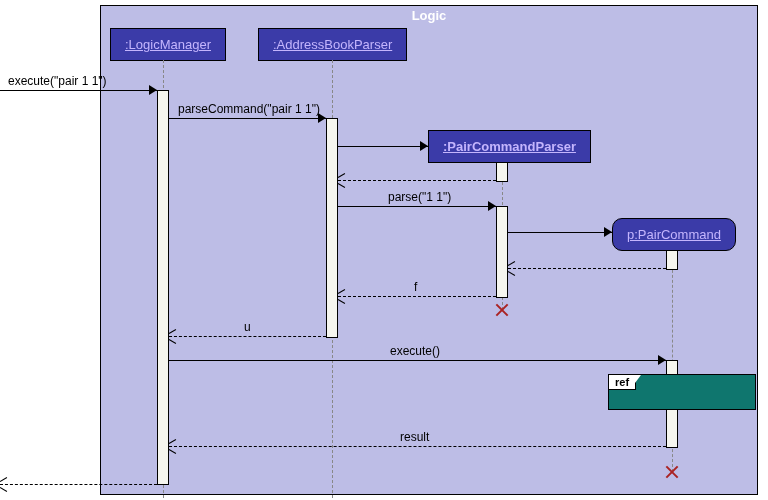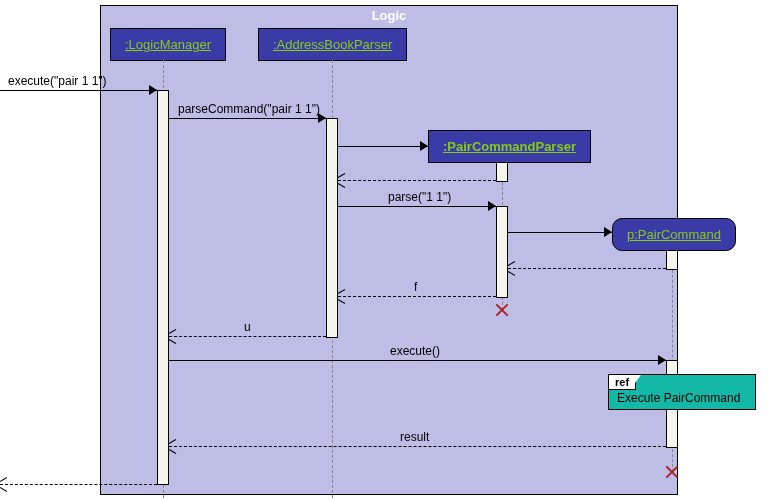--- a/index.html
+++ b/index.html
@@ -1,44 +1,44 @@
 <!DOCTYPE html>
 <html><head>
 <meta charset="utf-8">
 <style>
   * { box-sizing: border-box; margin: 0; padding: 0; }
   body { width: 768px; height: 500px; background: #fff; font-family: Arial, sans-serif; font-size: 12px; position: relative; }
   .frame { position: absolute; border: 1px solid #000; background: #bdbde6; }
   .frame-label { position: absolute; top: 0; left: 50%; transform: translateX(-50%); font-weight: bold; color: #fff; font-size: 13px; padding: 2px 6px; }
-  .lifeline-box { position: absolute; background: #3b3ba8; color: #84cc16; padding: 8px 14px; border: 1px solid #000; text-align: center; font-size: 13px; white-space: nowrap; }
+  .lifeline-box { position: absolute; background: #3b3ba8; color: #c4b5fd; padding: 8px 14px; border: 1px solid #000; text-align: center; font-size: 13px; white-space: nowrap; }
   .lifeline-box span { text-decoration: underline; }
   .lifeline { position: absolute; border-left: 1px dashed #888; width: 0; }
   .activation { position: absolute; background: #f5f5ee; border: 1px solid #000; width: 12px; }
   .msg-label { position: absolute; font-size: 12px; color: #000; white-space: nowrap; }
   .arrow { position: absolute; height: 0; }
   .arrow-solid { border-top: 1px solid #000; }
   .arrow-dash { border-top: 1px dashed #000; }
   .arrowhead { position: absolute; width: 0; height: 0; }
   .ah-right-solid { border-top: 5px solid transparent; border-bottom: 5px solid transparent; border-left: 8px solid #000; }
   .ah-left-open::before, .ah-left-open::after { content:''; position:absolute; left:0; width:8px; height:1px; background:#000; }
   .ah-left-open::before { transform: rotate(-30deg); transform-origin: left; top:-3px; }
   .ah-left-open::after { transform: rotate(30deg); transform-origin: left; top:3px; }
   .destroy { position: absolute; width: 16px; height: 16px; }
   .destroy::before, .destroy::after { content:''; position:absolute; left:50%; top:0; width:2px; height:100%; background:#a22; }
   .destroy::before { transform: translateX(-50%) rotate(45deg); }
   .destroy::after { transform: translateX(-50%) rotate(-45deg); }
-  .ref-box { position: absolute; background: #14b8a6; border: 1px solid #000; }
+  .ref-box { position: absolute; background: #0f766e; border: 1px solid #000; }
   .ref-tab { position: absolute; top:0; left:0; background:#fff; border:1px solid #000; border-top:none; border-left:none; padding:1px 6px; font-weight:bold; font-size:11px; }
   .ref-tab::after { content:''; position:absolute; right:-6px; top:0; width:0; height:0; border-top:8px solid #fff; border-right:6px solid transparent;}
   .ref-content { position:absolute; bottom:4px; left:8px; font-size:12px; }
 </style>
 </head>
 <body>
 
-<div class="frame" style="left:100px; top:5px; width:578px; height:490px;">
+<div class="frame" style="left:100px; top:5px; width:658px; height:490px;">
   <div class="frame-label">Logic</div>
 </div>
 
 <div class="lifeline-box" style="left:110px; top:28px;"><span>:LogicManager</span></div>
 <div class="lifeline-box" style="left:258px; top:28px;"><span>:AddressBookParser</span></div>
 <div class="lifeline-box" style="left:428px; top:130px;font-weight:bold;"><span>:PairCommandParser</span></div>
 <div class="lifeline-box" style="left:612px; top:218px;border-radius:10px;"><span>p:PairCommand</span></div>
 
 <div class="lifeline" style="left:163px; top:60px; height:438px;"></div>
 <div class="lifeline" style="left:332px; top:60px; height:438px;"></div>
@@ -85,21 +85,20 @@
 <div class="arrow arrow-dash" style="left:169px; top:336px; width:157px;"></div>
 <div class="ah-left-open" style="position:absolute; left:169px; top:336px;"></div>
 <div class="msg-label" style="left:244px; top:320px;">u</div>
 
 <div class="arrow arrow-solid" style="left:169px; top:360px; width:497px;"></div>
 <div class="arrowhead ah-right-solid" style="left:658px; top:355px;"></div>
 <div class="msg-label" style="left:390px; top:344px;">execute()</div>
 
 <div class="ref-box" style="left:608px; top:374px; width:148px; height:36px;">
   <div class="ref-tab">ref</div>
-  <div class="ref-content">Execute PairCommand</div>
 </div>
 
 <div class="arrow arrow-dash" style="left:169px; top:446px; width:497px;"></div>
 <div class="ah-left-open" style="position:absolute; left:169px; top:446px;"></div>
 <div class="msg-label" style="left:400px; top:430px;">result</div>
 
 <div class="destroy" style="left:664px; top:464px;"></div>
 
 <div class="arrow arrow-dash" style="left:0; top:484px; width:157px;"></div>
 <div class="ah-left-open" style="position:absolute; left:0px; top:484px;"></div>

